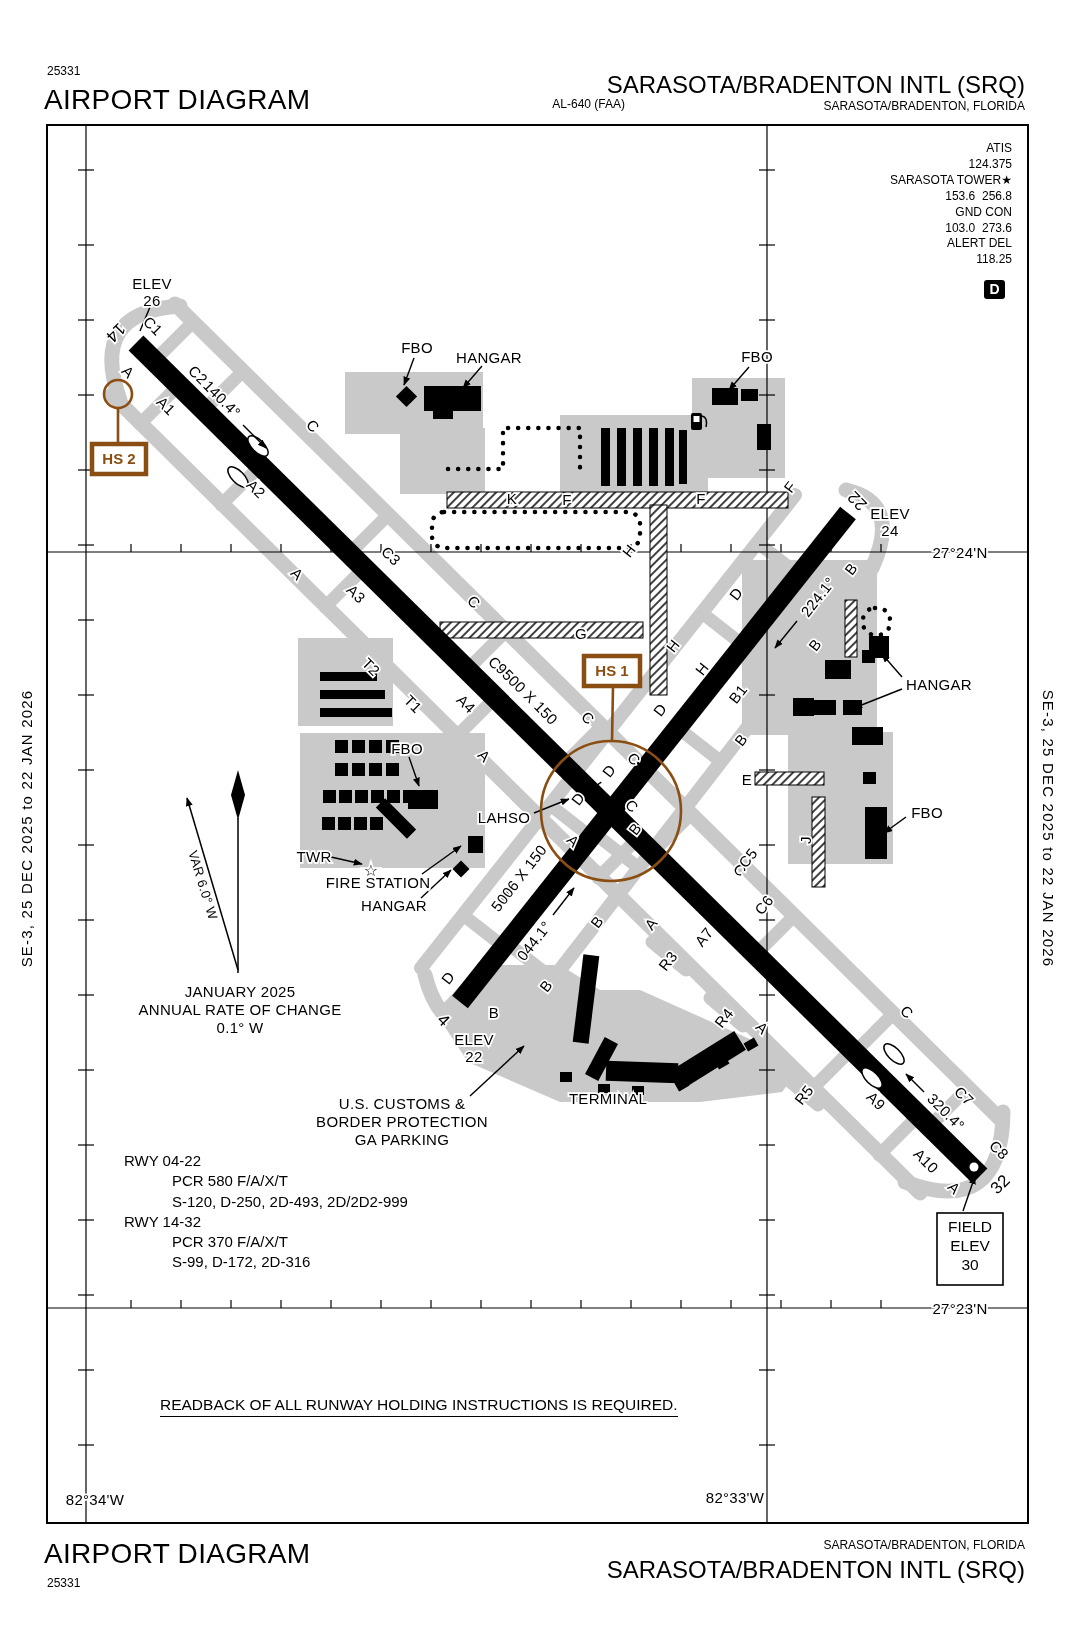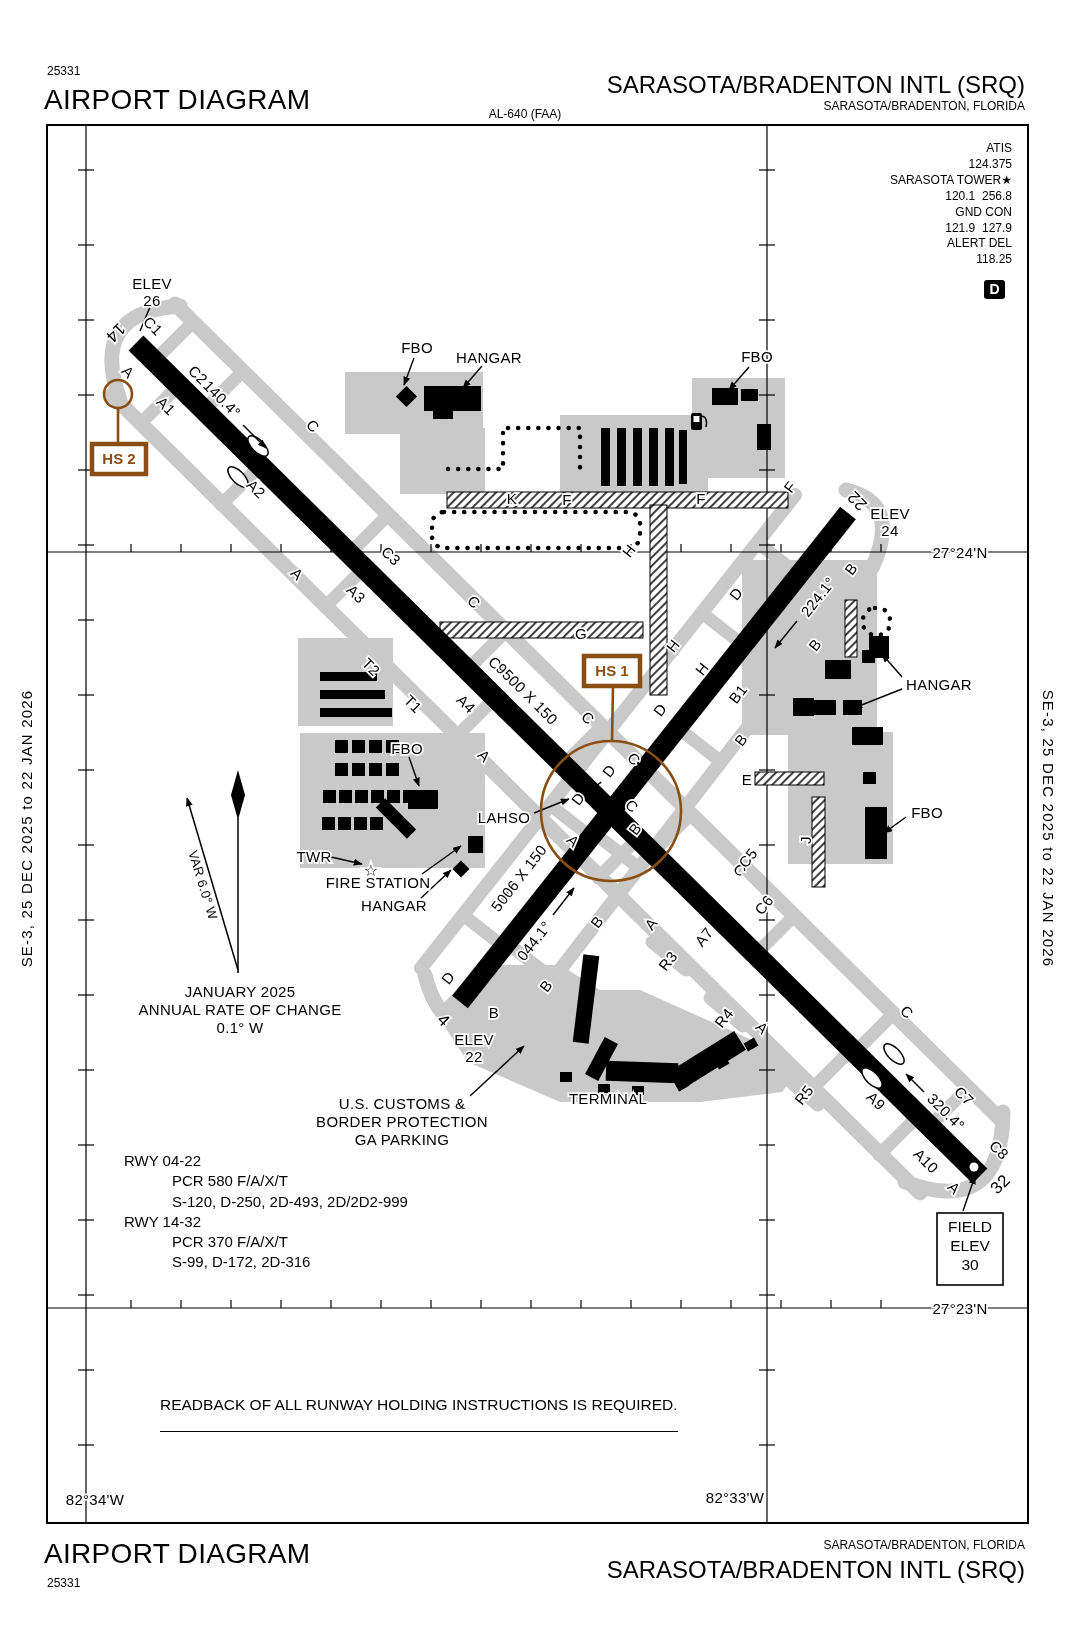--- a/index.html
+++ b/index.html
@@ -8,41 +8,41 @@
   .hdr-big{font-size:28px;letter-spacing:.3px;white-space:nowrap}
   .t15{font-size:12px;white-space:nowrap}
   .t21{font-size:24px;white-space:nowrap}
   .right{text-align:right}
   #map{position:absolute;left:0;top:0}
   text.lbl{font-family:"Liberation Sans",sans-serif;fill:#000;stroke:#fff;stroke-width:3.5px;paint-order:stroke;letter-spacing:.3px}
   text.hs-t{font-family:"Liberation Sans",sans-serif;font-weight:bold}
   .comm-line{font-size:12px;line-height:15.9px;white-space:pre}
   .d-box{width:21px;height:19px;background:#000;color:#fff;font-weight:bold;font-size:14px;text-align:center;line-height:19px;border-radius:3px}
   .caut{font-size:15.5px;line-height:21px;white-space:nowrap}
-  .caut .u{margin-left:67px;border-bottom:1.7px solid #000;padding-bottom:16px;display:inline-block}
+  .caut .u{margin-left:67px;border-bottom:1.7px solid #000;padding-bottom:1px;display:inline-block}
   .rwy-line{font-size:15px;line-height:20.3px;white-space:nowrap}
   .rwy-ind{padding-left:48px}
   .vtext{width:340px;text-align:center;font-size:15px;letter-spacing:1.2px;white-space:nowrap}
 </style>
 </head>
 <body>
 
 <div class="abs t15" style="left:47px;top:64px">25331</div>
 <div class="abs hdr-big" style="left:44px;top:84px">AIRPORT DIAGRAM</div>
-<div class="abs t15" style="left:425px;top:107px;width:200px;text-align:center">AL-640 (FAA)</div>
+<div class="abs t15" style="left:425px;top:97px;width:200px;text-align:right">AL-640 (FAA)</div>
 <div class="abs t21 right" style="right:51px;top:71px;width:450px">SARASOTA/BRADENTON INTL (SRQ)</div>
 <div class="abs t15 right" style="right:51px;top:99px;width:450px">SARASOTA/BRADENTON, FLORIDA</div>
 
 <div class="abs right" style="right:64px;top:141px;width:260px" id="comms">
     <div class="comm-line">ATIS</div>
     <div class="comm-line">124.375</div>
     <div class="comm-line">SARASOTA TOWER★</div>
-    <div class="comm-line">120.1  256.8</div>
+    <div class="comm-line">153.6  256.8</div>
     <div class="comm-line">GND CON</div>
-    <div class="comm-line">121.9  127.9</div>
+    <div class="comm-line">103.0  273.6</div>
     <div class="comm-line">ALERT DEL</div>
     <div class="comm-line">118.25</div>
   </div>
 <div class="abs d-box" style="right:71px;top:280px">D</div>
 
 <div class="abs vtext" style="left:-144px;top:820px;transform:rotate(-90deg)">SE-3, 25 DEC 2025 to 22 JAN 2026</div>
 <div class="abs vtext" style="left:878px;top:820px;transform:rotate(90deg)">SE-3, 25 DEC 2025 to 22 JAN 2026</div>
 
 <svg id="map" width="1076" height="1650" viewBox="0 0 1076 1650">
     <defs>

